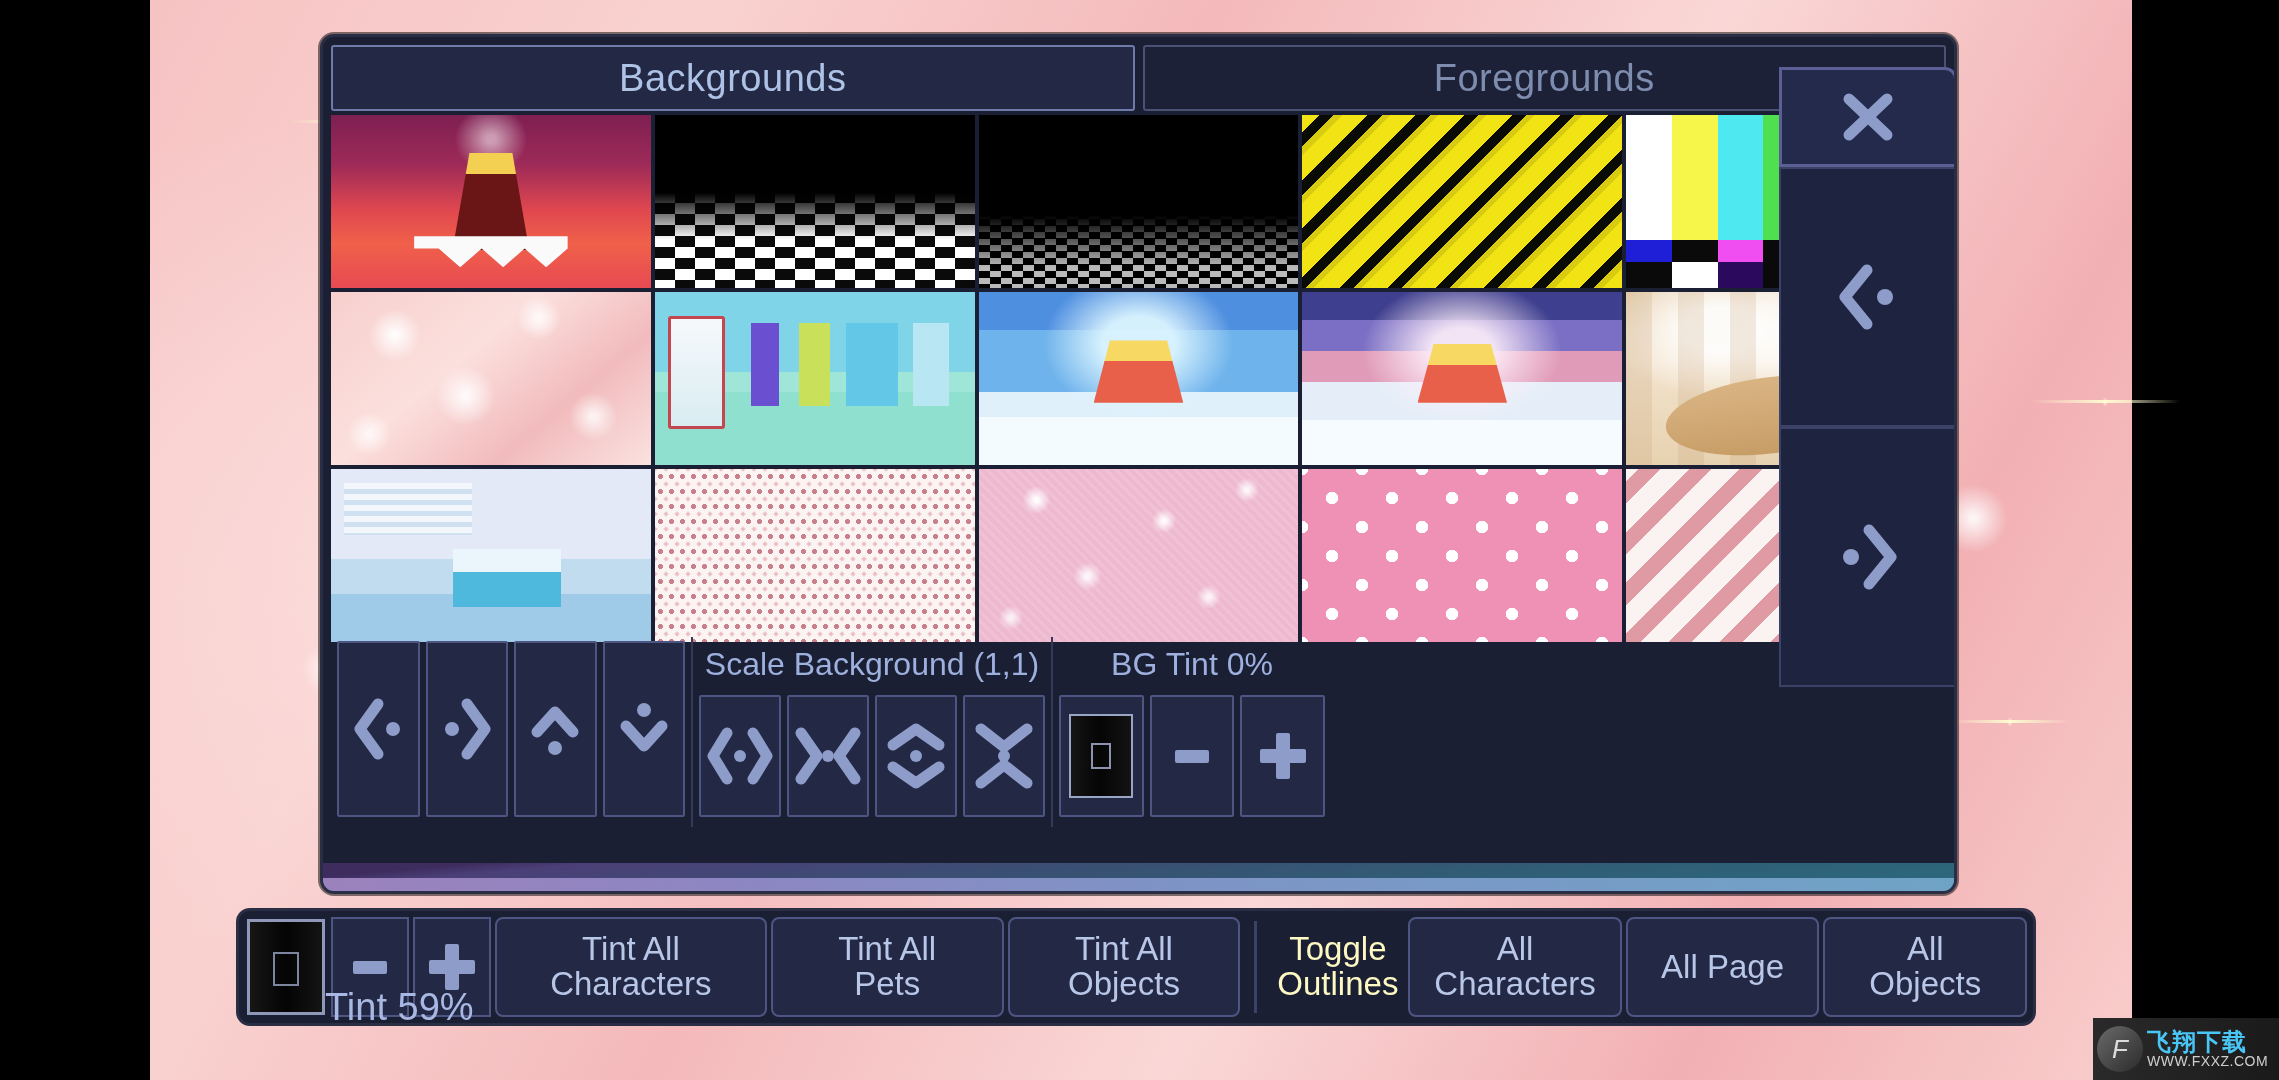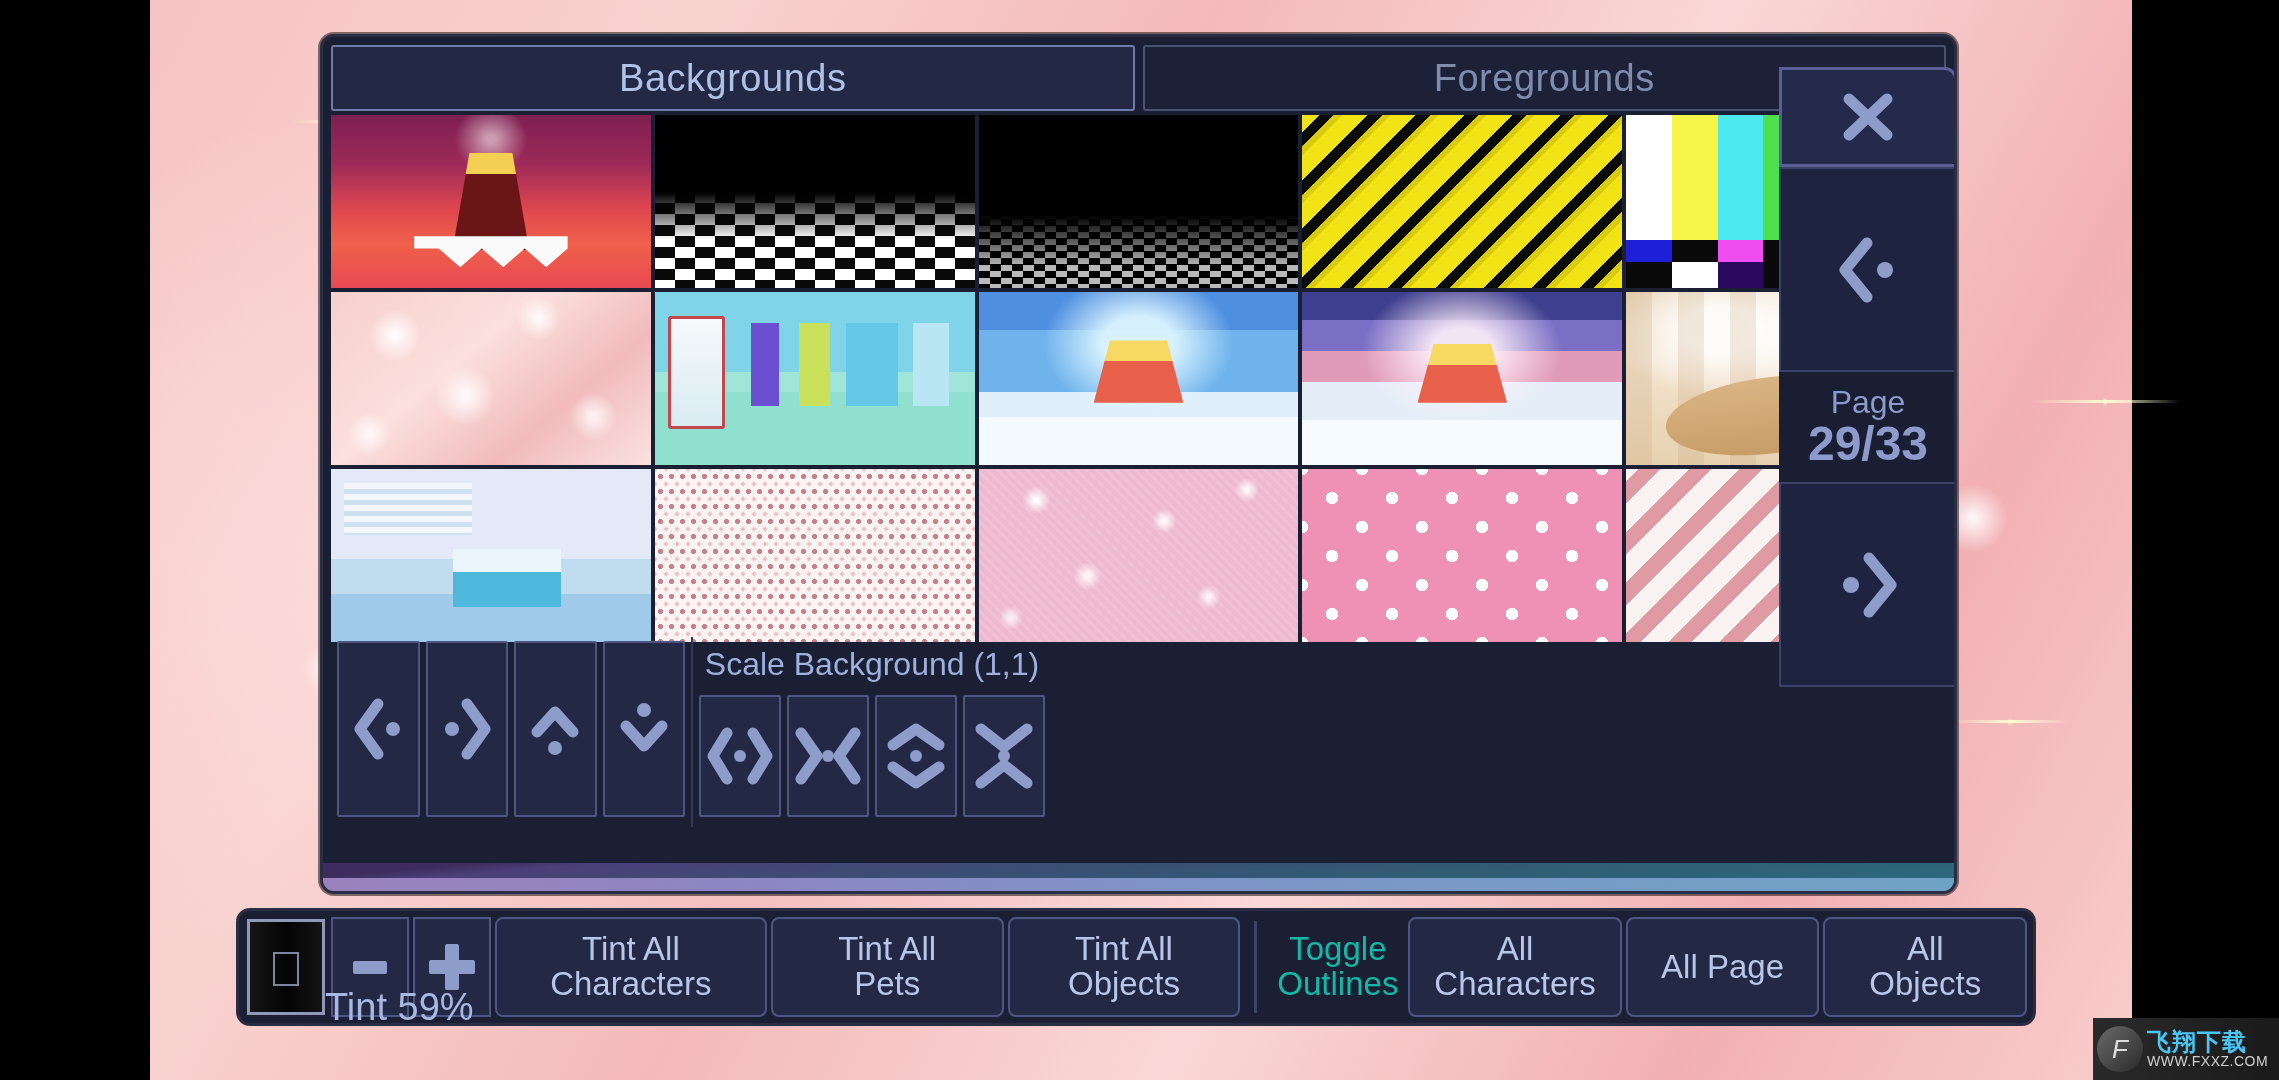--- a/index.html
+++ b/index.html
@@ -328,21 +328,21 @@
     border-radius: 8px;
     color: #b8c6e8;
     font-size: 33px; line-height: 1.05;
     display: flex; flex-direction: column; align-items: center; justify-content: center;
     text-align: center; padding: 0 12px;
     cursor: pointer;
     white-space: pre-line;
   }
   .bb-sep { width: 3px; background: #3b4268; margin: 4px 10px; }
   .bb-label {
-    color: #14b8a6; font-size: 33px; line-height: 1.05;
+    color: #fef9c3; font-size: 33px; line-height: 1.05;
     display: flex; flex-direction: column; align-items: center; justify-content: center;
     text-align: center; padding: 0 6px; white-space: pre-line;
   }
 
   
   .watermark {
     position: absolute; right: 0; bottom: 0;
     width: 186px; height: 62px;
     background: linear-gradient(90deg, #2a2a2a, #1a1a1a);
     display: flex; align-items: center; gap: 4px; padding: 0 4px;
@@ -513,44 +513,56 @@
             <div class="ctrl-btn">
               <svg class="gi" width="70" height="70" viewBox="0 0 70 70">
                   <path d="M12 8 L35 26 L58 8"></path>
                   <path d="M12 62 L35 44 L58 62"></path>
                   <circle cx="35" cy="35" r="6"></circle>
                 </svg>
             </div>
           </div>
         </div>
 
+        <div class="ctrl-group" style="flex: 0 0 280px;">
+          <div class="ctrl-title">BG Tint 0%</div>
+          <div class="ctrl-row">
+            <div class="ctrl-btn">
+              <span class="swatch">
+                  <i></i>
+                </span>
+            </div>
+            <div class="ctrl-btn">
+              <span class="sign-minus"></span>
+            </div>
+            <div class="ctrl-btn">
+              <span class="sign-plus"></span>
+            </div>
+          </div>
+        </div>
 
 
       </div>
 
       <div class="panel-bottom-gradient"></div>
     </div>
 
     <div class="sidebar">
       <div class="close-btn">
         <svg class="gi" width="70" height="60" viewBox="0 0 70 60">
           <path d="M16 12 L54 48" stroke-width="13"></path>
             <path d="M54 12 L16 48" stroke-width="13"></path>
         </svg>
       </div>
       <div class="nav-btn">
         <svg class="gi" width="90" height="90" viewBox="0 0 90 90">
             <path d="M44 18 L22 45 L44 72" stroke-width="9"></path>
             <circle cx="62" cy="45" r="8"></circle>
           </svg>
       </div>
-      <div class="page-box">
-        <span class="page-word">Page</span>
-        <span class="page-num">29/33</span>
-      </div>
       <div class="nav-btn">
         <svg class="gi" width="90" height="90" viewBox="0 0 90 90">
             <path d="M46 18 L68 45 L46 72" stroke-width="9"></path>
             <circle cx="28" cy="45" r="8"></circle>
           </svg>
       </div>
     </div>
   </div>
 
   <div class="bottom-bar">

